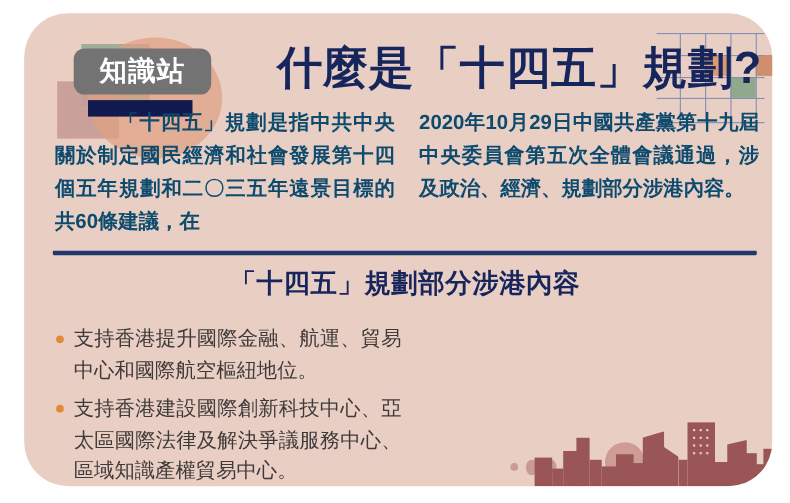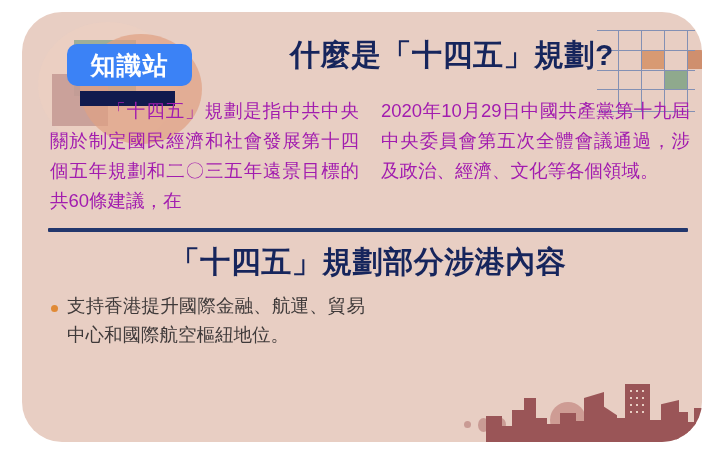--- a/index.html
+++ b/index.html
@@ -74,21 +74,21 @@
     opacity: 0.55;
   }
 
   
   .badge {
     position: absolute;
     left: 45px;
     top: 32px;
     width: 125px;
     height: 42px;
-    background: #3b82f6;
+    background: #737373;
     border-radius: 10px;
     display: flex;
     align-items: center;
     justify-content: center;
   }
   .badge-label {
     color: #ffffff;
     font-size: 25px;
     font-weight: bold;
     letter-spacing: 1px;
@@ -127,43 +127,44 @@
   .cell-green    { left: 67px; top: 40px; background: #8fa98d; }
 
   
   .headline {
     position: absolute;
     left: 230px;
     top: 26px;
     width: 400px;
     text-align: center;
     color: #16255c;
-    font-size: 30px;
+    font-size: 41px;
     font-weight: bold;
     line-height: 1.15;
     letter-spacing: 0.5px;
     white-space: nowrap;
   }
 
   
   .intro {
     position: absolute;
     left: 28px;
     top: 84px;
     width: 640px;
     display: flex;
     gap: 22px;
   }
   .intro-col {
     width: 310px;
-    color: #a21caf;
+    color: #0c4a6e;
     font-size: 18.5px;
     line-height: 1.62;
     text-align: justify;
     text-justify: inter-ideograph;
+    font-weight: bold;
   }
   .intro-col.left {
     text-indent: 3.1em;
   }
 
   
   .divider {
     position: absolute;
     left: 26px;
     top: 216px;
@@ -174,39 +175,38 @@
   }
 
   
   .section-title {
     position: absolute;
     left: 26px;
     top: 232px;
     width: 640px;
     text-align: center;
     color: #16255c;
-    font-size: 30px;
+    font-size: 24px;
     font-weight: bold;
     letter-spacing: 0.5px;
     line-height: 1.2;
     white-space: nowrap;
   }
 
   
   .bullets {
     position: absolute;
     left: 28px;
     top: 282px;
     width: 646px;
     display: flex;
     gap: 16px;
   }
   .bullet-col {
     width: 315px;
-    font-family: Liberation Mono, monospace;
   }
   .bullet-item {
     position: relative;
     padding-left: 17px;
     margin-bottom: 5px;
     color: #3f3a3a;
     font-size: 18.5px;
     line-height: 1.56;
     text-align: justify;
     text-justify: inter-ideograph;
@@ -277,32 +277,36 @@
       <div class="gl v" style="left:21px;"></div>
       <div class="gl v" style="left:44px;"></div>
       <div class="gl v" style="left:67px;"></div>
       <div class="gl v" style="left:90px;"></div>
     </div>
 
     <div class="headline">什麼是「十四五」規劃?</div>
 
     <div class="intro">
       <div class="intro-col left">「十四五」規劃是指中共中央關於制定國民經濟和社會發展第十四個五年規劃和二〇三五年遠景目標的共60條建議，在</div>
-      <div class="intro-col right">2020年10月29日中國共產黨第十九屆中央委員會第五次全體會議通過，涉及政治、經濟、文化等各個領域。</div>
+      <div class="intro-col right">2020年10月29日中國共產黨第十九屆中央委員會第五次全體會議通過，涉及政治、經濟、規劃部分涉港內容。</div>
     </div>
 
     <div class="divider"></div>
 
     <div class="section-title">「十四五」規劃部分涉港內容</div>
 
     <div class="bullets">
       <div class="bullet-col">
         <div class="bullet-item">
           <span class="dot"></span>
           <span>支持香港提升國際金融、航運、貿易中心和國際航空樞紐地位。</span>
+        </div>
+        <div class="bullet-item">
+          <span class="dot"></span>
+          <span>支持香港建設國際創新科技中心、亞太區國際法律及解決爭議服務中心、區域知識產權貿易中心。</span>
         </div>
       </div>
       <div class="bullet-col">
       </div>
     </div>
 
     <div class="skyline">
       <div class="sky-circle-lt" style="left:88px; bottom:4px; width:36px; height:36px;"></div>
 
       <div class="sky-dot" style="left:2px;  bottom:14px; width:7px;  height:7px;"></div>

